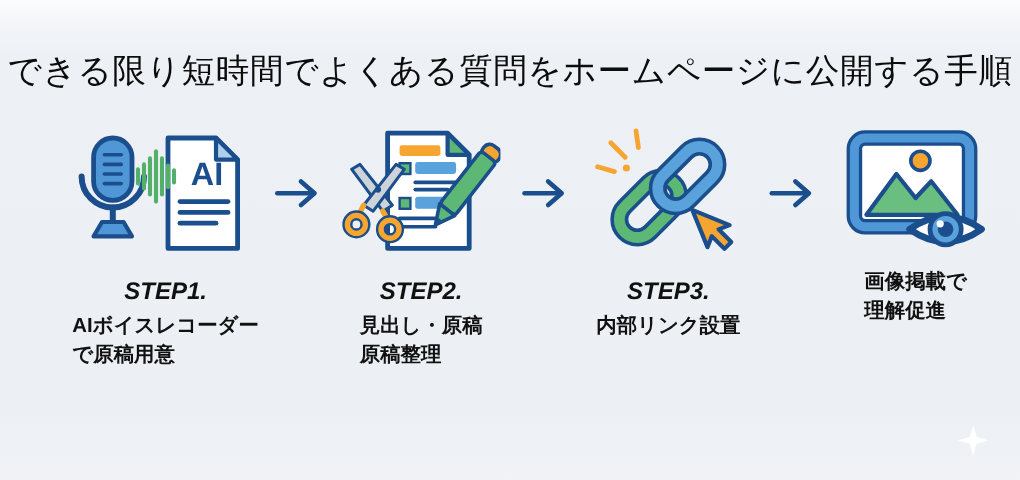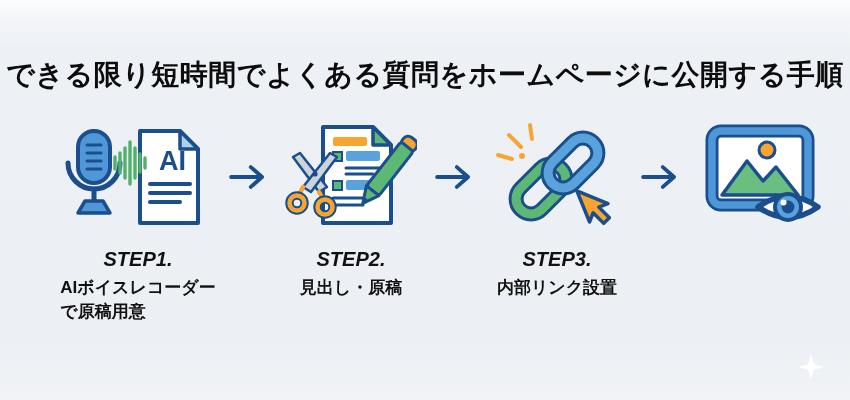--- a/index.html
+++ b/index.html
@@ -5,24 +5,24 @@
   html,body{margin:0;padding:0;background:#dfe3e8;}
   .canvas{
     position:relative;
     width:850px;height:400px;
     margin:0 auto;
     overflow:hidden;
     background:linear-gradient(180deg,#fdfdfe 0%,#f4f6f9 4%,#edf1f5 12%,#ecf0f4 85%,#f1f3f6 100%);
     font-family:"Liberation Sans","DejaVu Sans",sans-serif;
   }
   .title{
-    padding-top:56px;
+    padding-top:40px;
     text-align:center;
     font-size:28px;
-    font-weight:700;
+    font-weight:400;
     letter-spacing:0.5px;
     color:#0c0c0c;
     white-space:nowrap;
   }
   .steps{
     display:flex;
     justify-content:center;
     align-items:flex-start;
     margin-top:26px;
     padding-left:44px;
@@ -155,20 +155,21 @@
             <rect x="-8" y="-46" width="16" height="13" rx="6" fill="#f7a531" stroke="#1b4e8c" stroke-width="3"></rect>
             <rect x="-8" y="-36" width="16" height="56" rx="3" fill="#5cb874" stroke="#1b4e8c" stroke-width="3"></rect>
             <polygon points="-8,20 8,20 0,36" fill="#5cb874" stroke="#1b4e8c" stroke-width="3" stroke-linejoin="round"></polygon>
             <circle cx="0" cy="32" r="2.2" fill="#1b4e8c"></circle>
           </g>
         </svg>
       </div>
       <div class="step-label">STEP2.</div>
       <div class="step-desc">
         <div>見出し・原稿</div>
+        <div>原稿整理</div>
       </div>
     </div>
 
     <div class="arrow-box">
       <svg width="54" height="40" viewBox="0 0 54 40">
         <line x1="3" y1="20" x2="45" y2="20" stroke="#1b4e8c" stroke-width="5.5" stroke-linecap="round"></line>
         <polyline points="31,6 47,20 31,34" fill="none" stroke="#1b4e8c" stroke-width="5.5" stroke-linecap="round" stroke-linejoin="round"></polyline>
       </svg>
     </div>
 
@@ -222,19 +223,23 @@
           <circle cx="67" cy="29" r="8" fill="#f7a531" stroke="#1b4e8c" stroke-width="3"></circle>
 
           <g transform="translate(88,86)">
             <path d="M-30,0 Q0,-21 30,0 Q0,21 -30,0 Z" fill="#ffffff" stroke="#1b4e8c" stroke-width="5.5" stroke-linejoin="round"></path>
             <circle cx="0" cy="0" r="13" fill="#5aa2dc" stroke="#1b4e8c" stroke-width="4"></circle>
             <circle cx="0" cy="0" r="6.5" fill="#1b4e8c"></circle>
             <circle cx="-4.5" cy="-4.5" r="3" fill="#ffffff"></circle>
           </g>
         </svg>
       </div>
+      <div class="step-desc">
+        <div>画像掲載で</div>
+        <div>理解促進</div>
+      </div>
     </div>
 
   </div>
 
   <div class="sparkle"></div>
 
 </div>
 
 </body></html>

